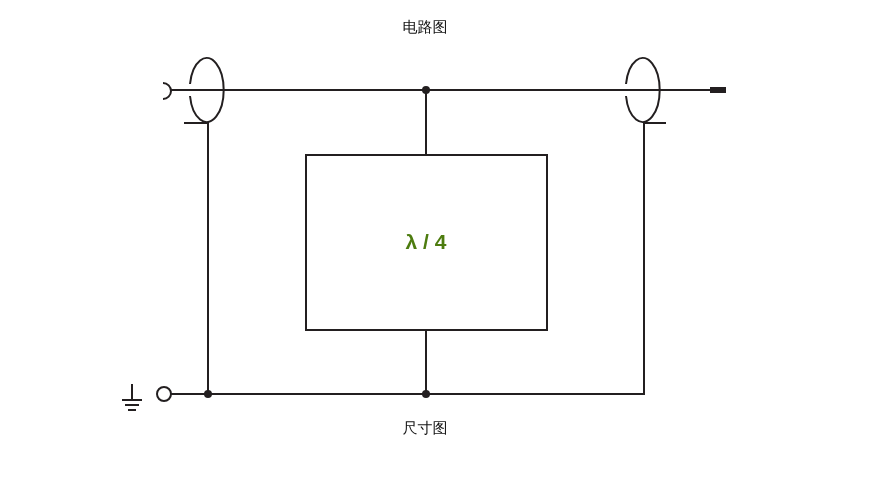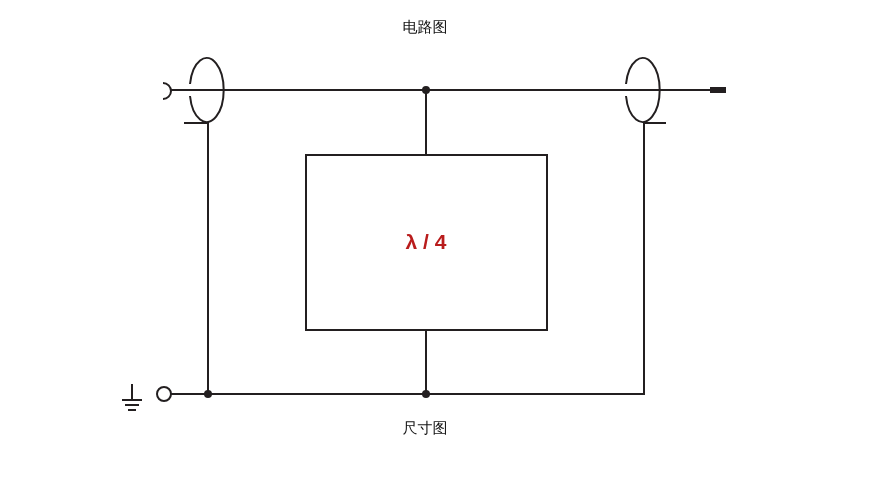--- a/index.html
+++ b/index.html
@@ -27,21 +27,21 @@
       font-size: 15px;
       color: #111111;
       white-space: nowrap;
       font-family: "DejaVu Sans", sans-serif;
     }
     .box-label {
       position: absolute;
       transform: translate(-50%, -50%);
       font-size: 21px;
       font-weight: bold;
-      color: #b91c1c;
+      color: #4d7c0f;
       white-space: nowrap;
       font-family: "Liberation Sans", sans-serif;
     }
   </style>
 </head>
 <body>
 
 <div class="canvas">
   <svg width="895" height="478" viewBox="0 0 895 478" xmlns="http://www.w3.org/2000/svg">
     <g stroke="#231f20" stroke-width="2" fill="none" stroke-linecap="butt">

